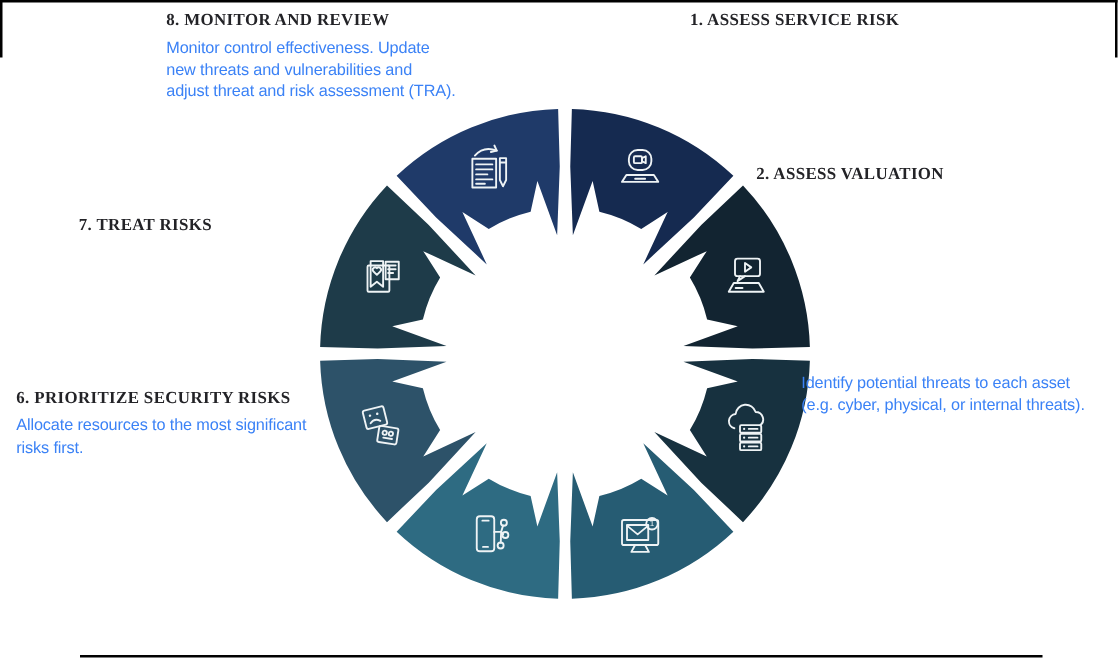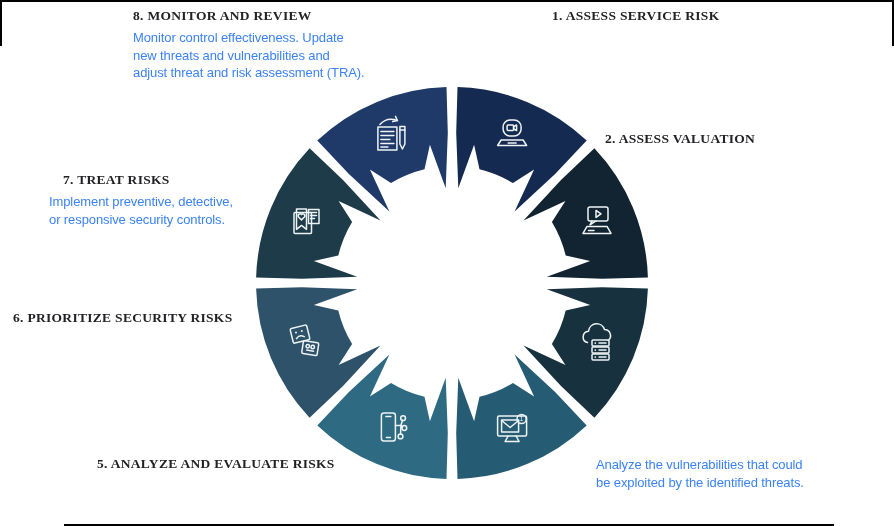--- a/index.html
+++ b/index.html
@@ -124,34 +124,33 @@
     </g>
   </svg>
 
 <div class="step step-1">
   <h3>1. ASSESS SERVICE RISK</h3>
 </div>
 <div class="step step-2">
   <h3>2. ASSESS VALUATION</h3>
 </div>
 <div class="step step-3">
+  <p>Identify potential threats to each asset
+(e.g. cyber, physical, or internal threats).</p>
 </div>
 <div class="step step-4">
-  <p>Analyze the vulnerabilities that could
-be exploited by the identified threats.</p>
 </div>
 <div class="step step-5">
-  <h3>5. ANALYZE AND EVALUATE RISKS</h3>
 </div>
 <div class="step step-6">
   <h3>6. PRIORITIZE SECURITY RISKS</h3>
+  <p>Allocate resources to the most significant
+risks first.</p>
 </div>
 <div class="step step-7">
   <h3>7. TREAT RISKS</h3>
-  <p>Implement preventive, detective,
-or responsive security controls.</p>
 </div>
 <div class="step step-8">
   <h3>8. MONITOR AND REVIEW</h3>
   <p>Monitor control effectiveness. Update
 new threats and vulnerabilities and
 adjust threat and risk assessment (TRA).</p>
 </div>
 
 </body></html>

